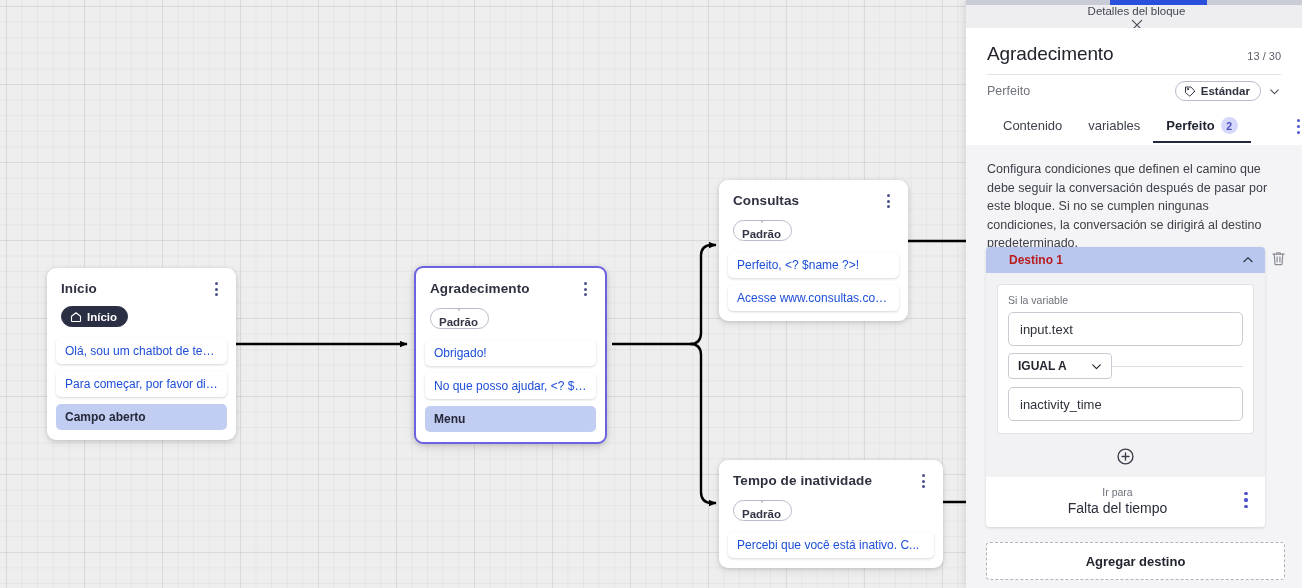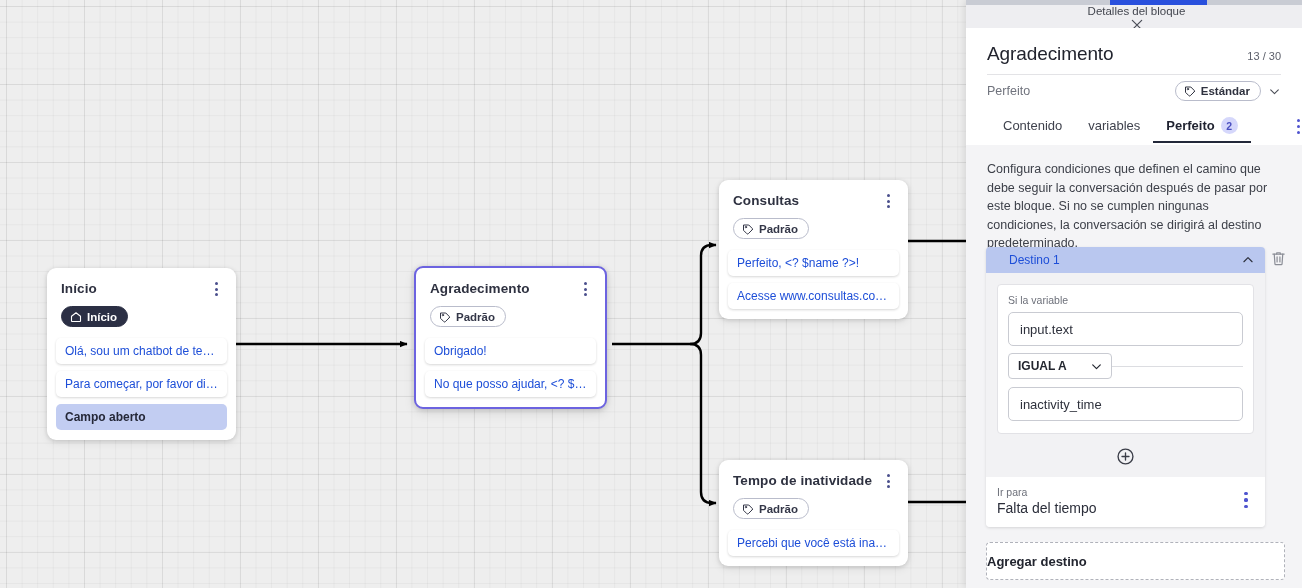--- a/index.html
+++ b/index.html
@@ -96,20 +96,21 @@
     padding: 0 10px 0 8px;
     border-radius: 11px;
     font-size: 11.5px;
     font-weight: 700;
     box-sizing: border-box;
   }
   .tag.default {
     background: #ffffff;
     border: 1px solid #b9bccb;
     color: #343748;
+    flex-direction: column;
   }
   .tag.start {
     background: #2b2f44;
     border: 1px solid #2b2f44;
     color: #ffffff;
   }
   .tag svg { display:block; }
 
   .node-body {
     padding: 0 9px 10px 9px;
@@ -335,22 +336,22 @@
   .destino-head {
     height: 26px;
     background: #b9c7ef;
     display: flex;
     align-items: center;
     padding: 0 10px 0 11px;
     cursor: pointer;
   }
   .destino-head-label {
     font-size: 12px;
-    color: #1d4ed8;
-    font-weight: 400;
+    color: #b91c1c;
+    font-weight: 700;
     flex: 1;
     padding-left: 12px;
   }
   .chevron-up {
     color: #2d303c;
     display: flex;
     align-items: center;
   }
   .cond-box {
     margin: 11px;
@@ -417,21 +418,21 @@
     width: 19px; height: 19px;
     cursor: pointer;
     color: #3b3e48;
   }
   .goto-box {
     background: #ffffff;
     padding: 9px 11px 11px 11px;
     display: flex;
     align-items: flex-start;
   }
-  .goto-texts { flex: 1; }
+  .goto-texts { flex: 1; text-align: center; }
   .goto-label {
     font-size: 10.5px;
     color: #6d707a;
     margin-bottom: 2px;
   }
   .goto-value {
     font-size: 14px;
     color: #2b2e3a;
   }
   .goto-kebab {
@@ -458,21 +459,21 @@
   .add-destino {
     position: absolute;
     left: 986px; top: 542px;
     width: 299px;
     height: 38px;
     border: 1px dashed #b0b2ba;
     border-radius: 4px;
     background: #ffffff;
     display: flex;
     align-items: center;
-    justify-content: flex-start;
+    justify-content: center;
     font-size: 13px;
     font-weight: 700;
     color: #22252f;
     box-sizing: border-box;
     cursor: pointer;
   }
 </style>
 </head>
 <body>
 
@@ -531,20 +532,21 @@
         <svg width="12" height="12" viewBox="0 0 24 24" fill="none" stroke="currentColor" stroke-width="2" stroke-linecap="round" stroke-linejoin="round">
           <path d="M20.6 13.4 L12.6 21.4 a2 2 0 0 1-2.8 0 L3 14.6 V4 h10.6 l7 7 a2 2 0 0 1 0 2.4z"></path>
           <circle cx="7.8" cy="8.2" r="1.4"></circle>
         </svg>
         <span>Padrão</span>
       </div>
     </div>
     <div class="node-body">
       <div class="row">Obrigado!</div>
       <div class="row">No que posso ajudar, &lt;? $name ...</div>
+      <div class="row highlight">Menu</div>
     </div>
   </div>
 
   <div class="node" style="left:719px; top:180px; width:189px;">
     <div class="node-head">
       <div class="node-title">Consultas</div>
       <div class="node-kebab">
         <i></i>
           <i></i>
           <i></i>
@@ -556,21 +558,21 @@
         </svg>
         <span>Padrão</span>
       </div>
     </div>
     <div class="node-body">
       <div class="row">Perfeito, &lt;? $name ?&gt;!</div>
       <div class="row">Acesse www.consultas.com par...</div>
     </div>
   </div>
 
-  <div class="node" style="left:719px; top:460px; width:189px;">
+  <div class="node" style="left:719px; top:460px; width:224px;">
     <div class="node-head">
       <div class="node-title">Tempo de inatividade</div>
       <div class="node-kebab">
         <i></i>
           <i></i>
           <i></i>
       </div>
       <div class="tag default">
         <svg width="12" height="12" viewBox="0 0 24 24" fill="none" stroke="currentColor" stroke-width="2" stroke-linecap="round" stroke-linejoin="round">
           <path d="M20.6 13.4 L12.6 21.4 a2 2 0 0 1-2.8 0 L3 14.6 V4 h10.6 l7 7 a2 2 0 0 1 0 2.4z"></path>

